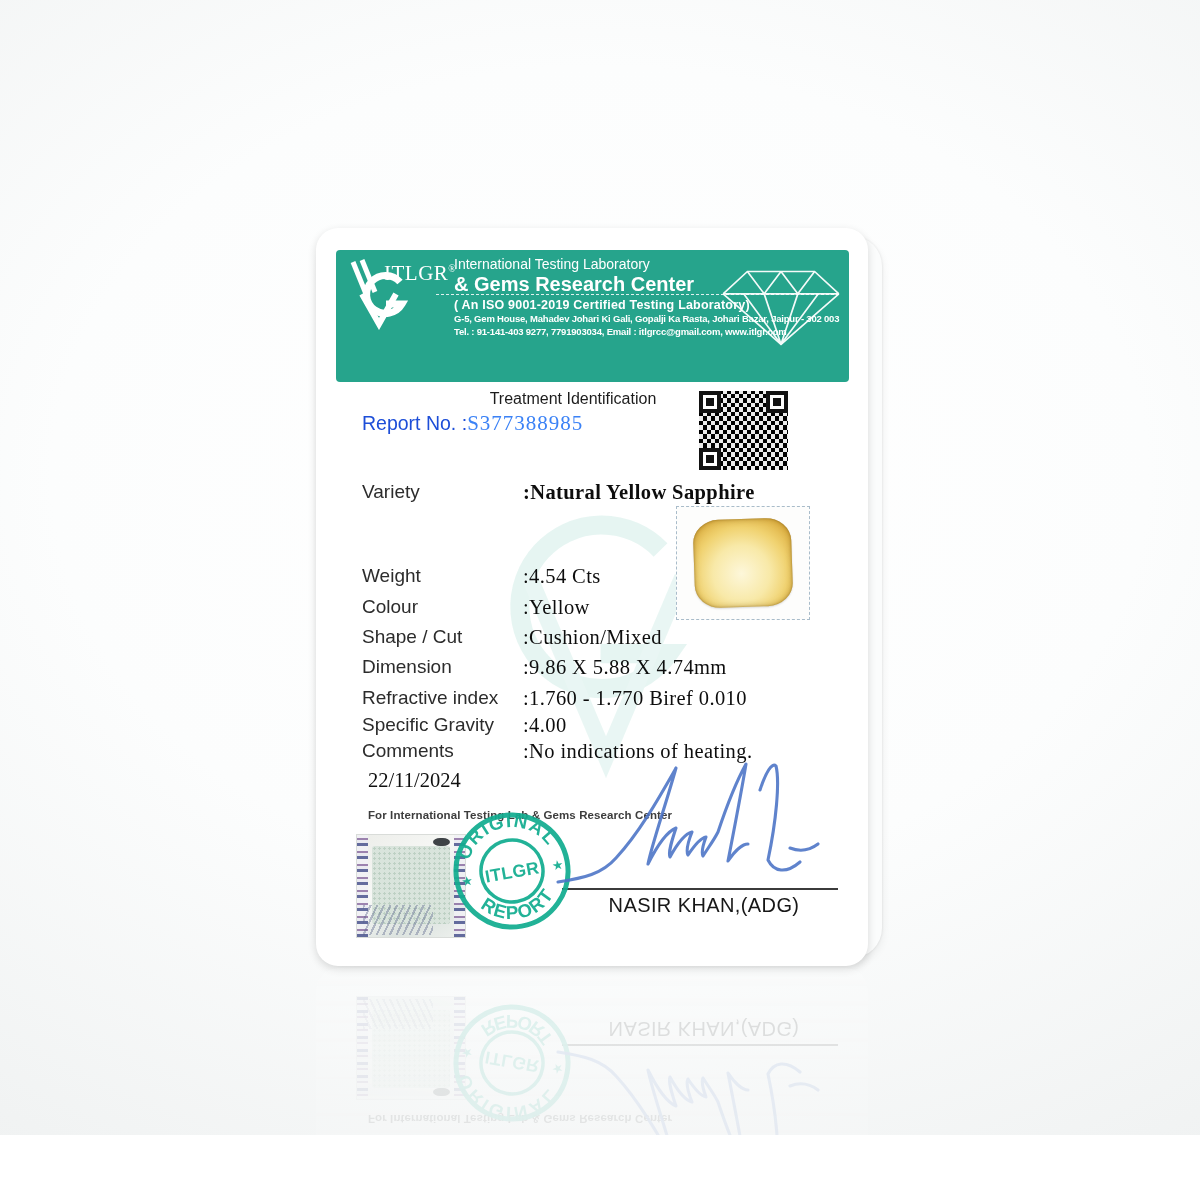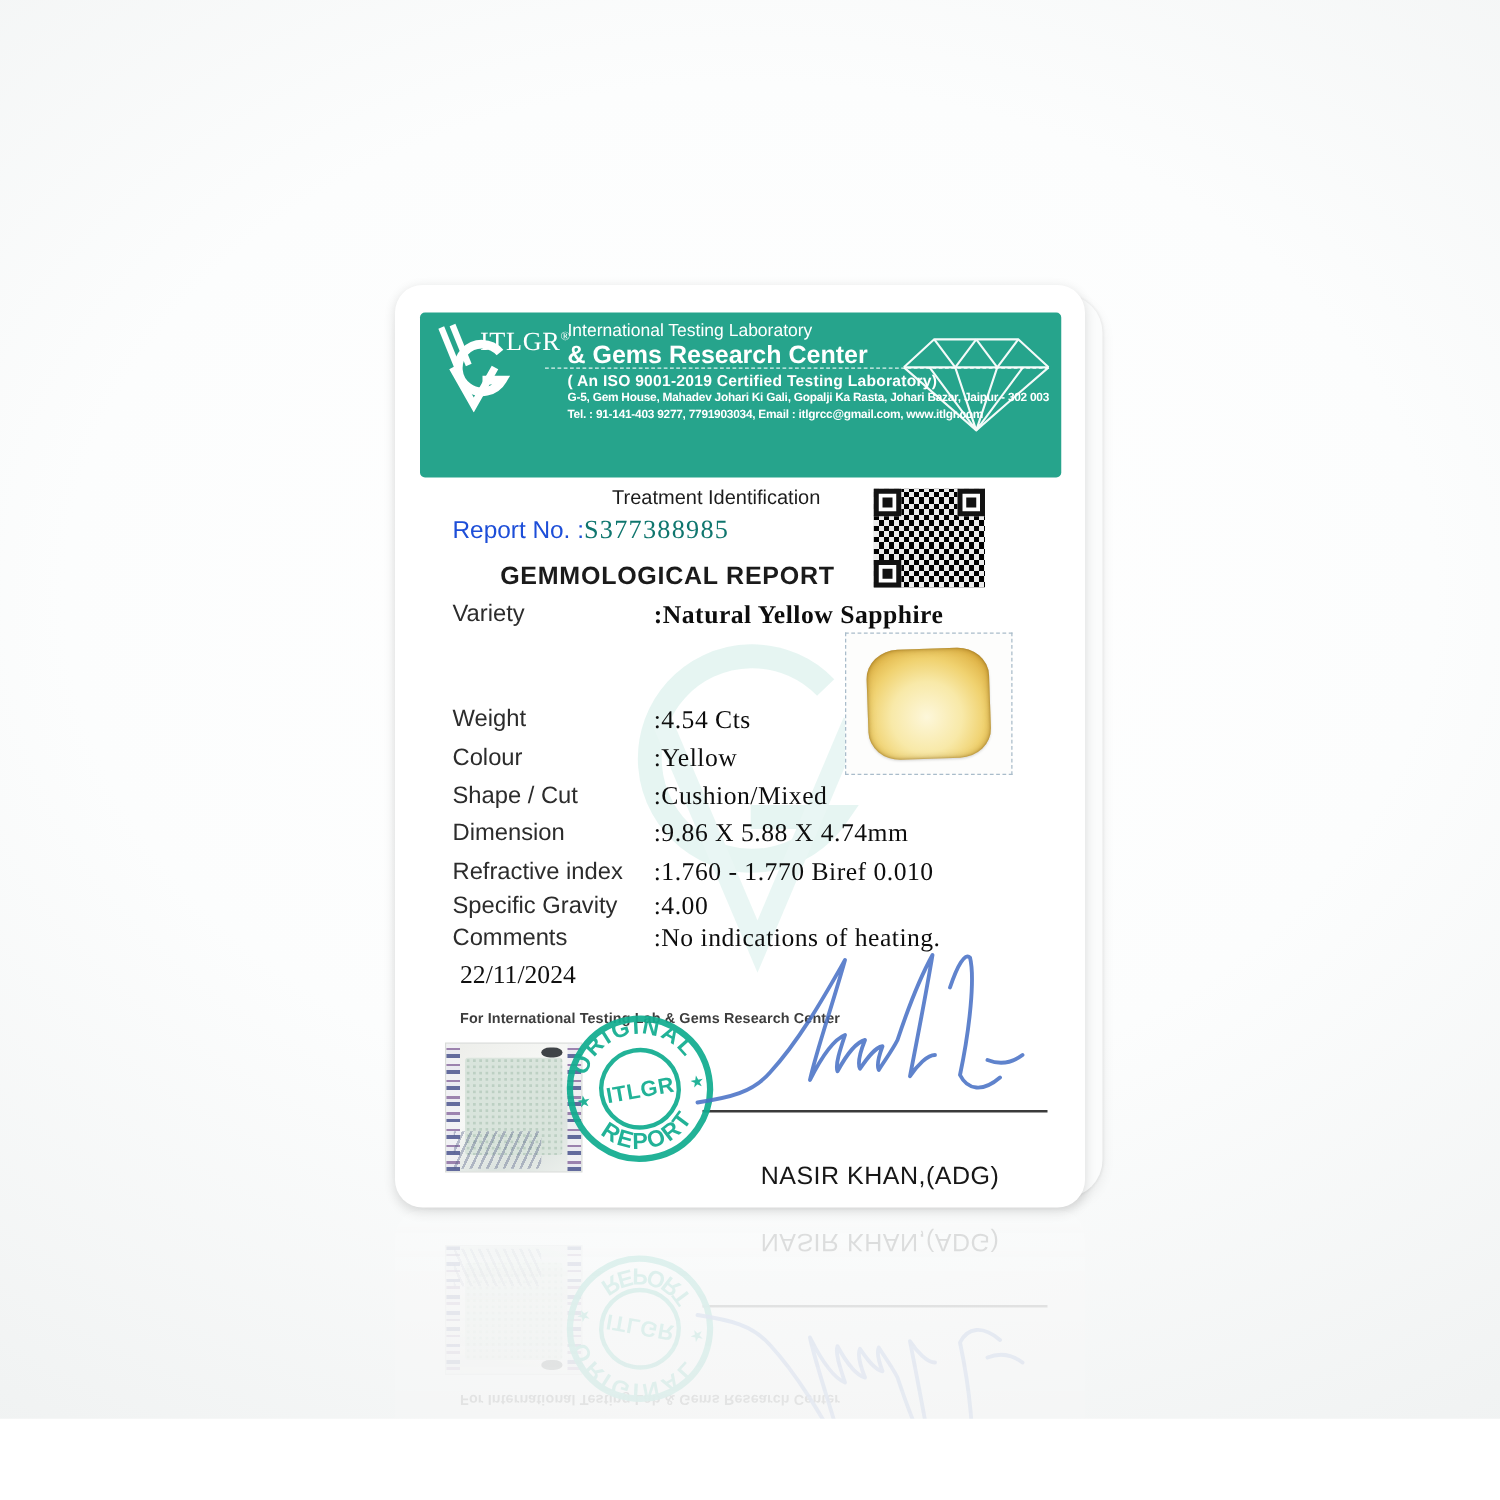--- a/index.html
+++ b/index.html
@@ -62,21 +62,21 @@
   
   .watermark { position:absolute; left:150px; top:262px; width:280px; height:300px; opacity:.28; pointer-events:none; }
 
   
   .treatment-heading {
     position:absolute; left:50px; top:162px; width:414px; text-align:center;
     font-size:16px; color:#1c1c1c;
   }
   .report-no-line { position:absolute; left:46px; top:183px; white-space:nowrap; }
   .report-no-label { font-size:19.5px; color:#1d4ed8; }
-  .report-no-value { font-family:"Liberation Serif", serif; font-size:21px; letter-spacing:1px; color:#0f766e; }
+  .report-no-value { font-family:"Liberation Serif", serif; font-size:21px; letter-spacing:1px; color:#3b82f6; }
 
   .qr {
     position:absolute; left:379px; top:159px; width:97px; height:87px;
     background:#ffffff; padding:4px;
   }
   .qr-pattern {
     position:relative; width:100%; height:100%;
     background-image:
       repeating-linear-gradient(0deg,  #141414 0 4px, #ffffff 4px 9px),
       repeating-linear-gradient(90deg, #141414 0 4px, #ffffff 4px 8px);
@@ -137,21 +137,21 @@
   .holo-lines { position:absolute; left:6px; bottom:2px; width:70px; height:30px;
     background:repeating-linear-gradient(115deg, rgba(85,95,135,.38) 0 2px, transparent 2px 6px); }
 
   
   .stamp { position:absolute; left:136px; top:583px; width:120px; height:120px;
     transform:rotate(-10deg); z-index:3; opacity:.93; }
 
   
   .sig-line { position:absolute; left:246px; top:660px; width:276px; height:2px; background:#3b3b3b; }
   .signatory-name {
-    position:absolute; left:256px; top:702px; width:264px; text-align:center;
+    position:absolute; left:256px; top:666px; width:264px; text-align:center;
     font-size:20px; letter-spacing:.4px; color:#171717;
   }
   .signature { position:absolute; left:238px; top:528px; width:272px; height:140px; z-index:4; }
 </style>
 </head>
 <body>
 
 <div class="stage">
 
   <div class="sleeve"></div>
@@ -203,21 +203,20 @@
           </div>
         <div class="qr-finder tr">
             <span></span>
           </div>
         <div class="qr-finder bl">
             <span></span>
           </div>
       </div>
     </div>
 
-    <div class="report-title">GEMMOLOGICAL REPORT</div>
 
     <div class="spec-row variety-row" style="top:253px">
       <span class="spec-label">Variety</span>
       <span class="spec-value">:Natural Yellow Sapphire</span>
     </div>
 
     <div class="gem-photo-box">
       <div class="gem-stone"></div>
     </div>
 

